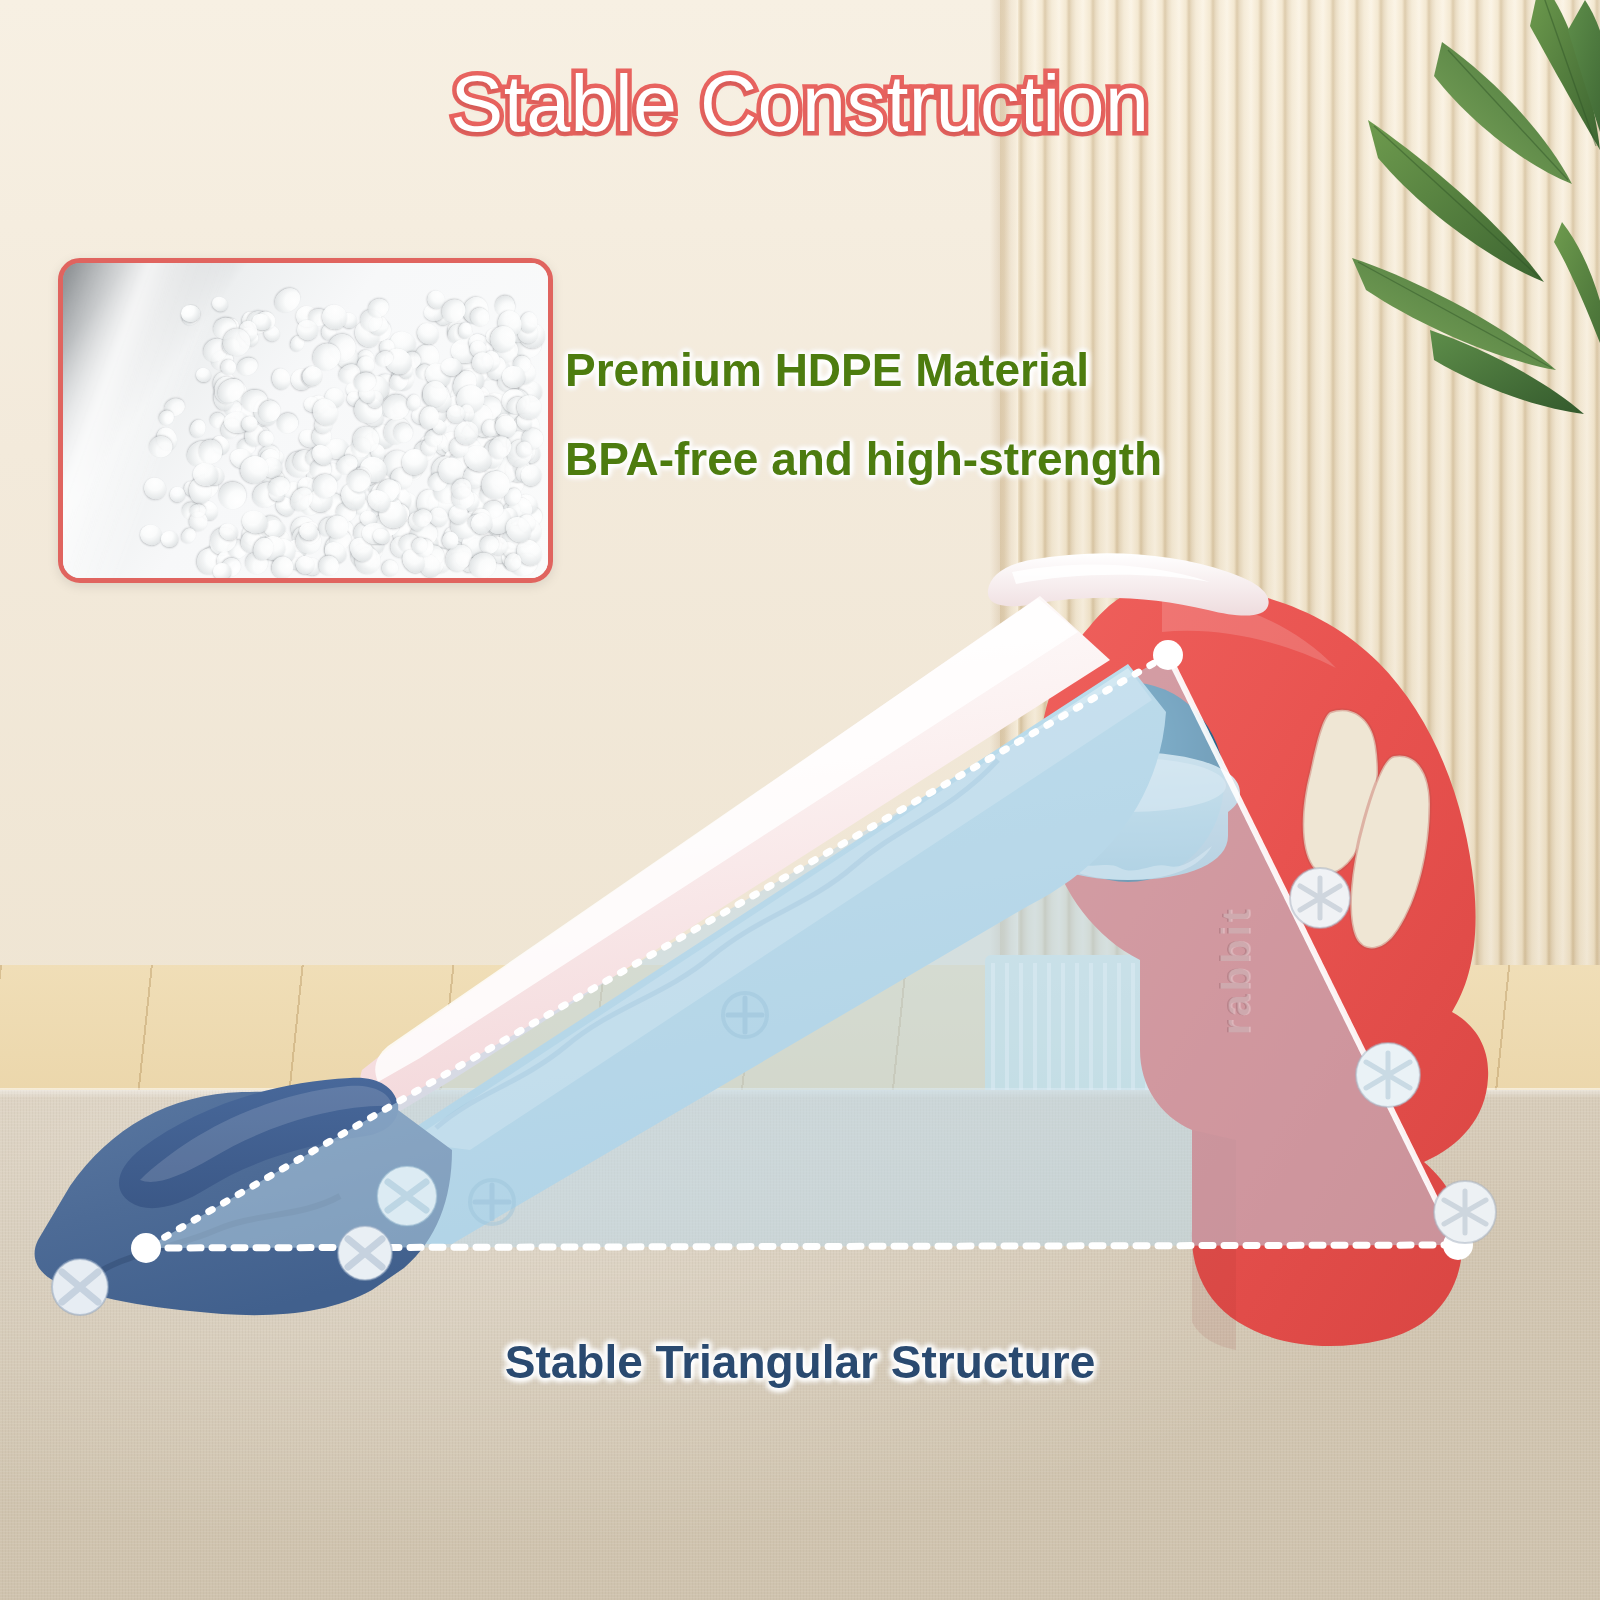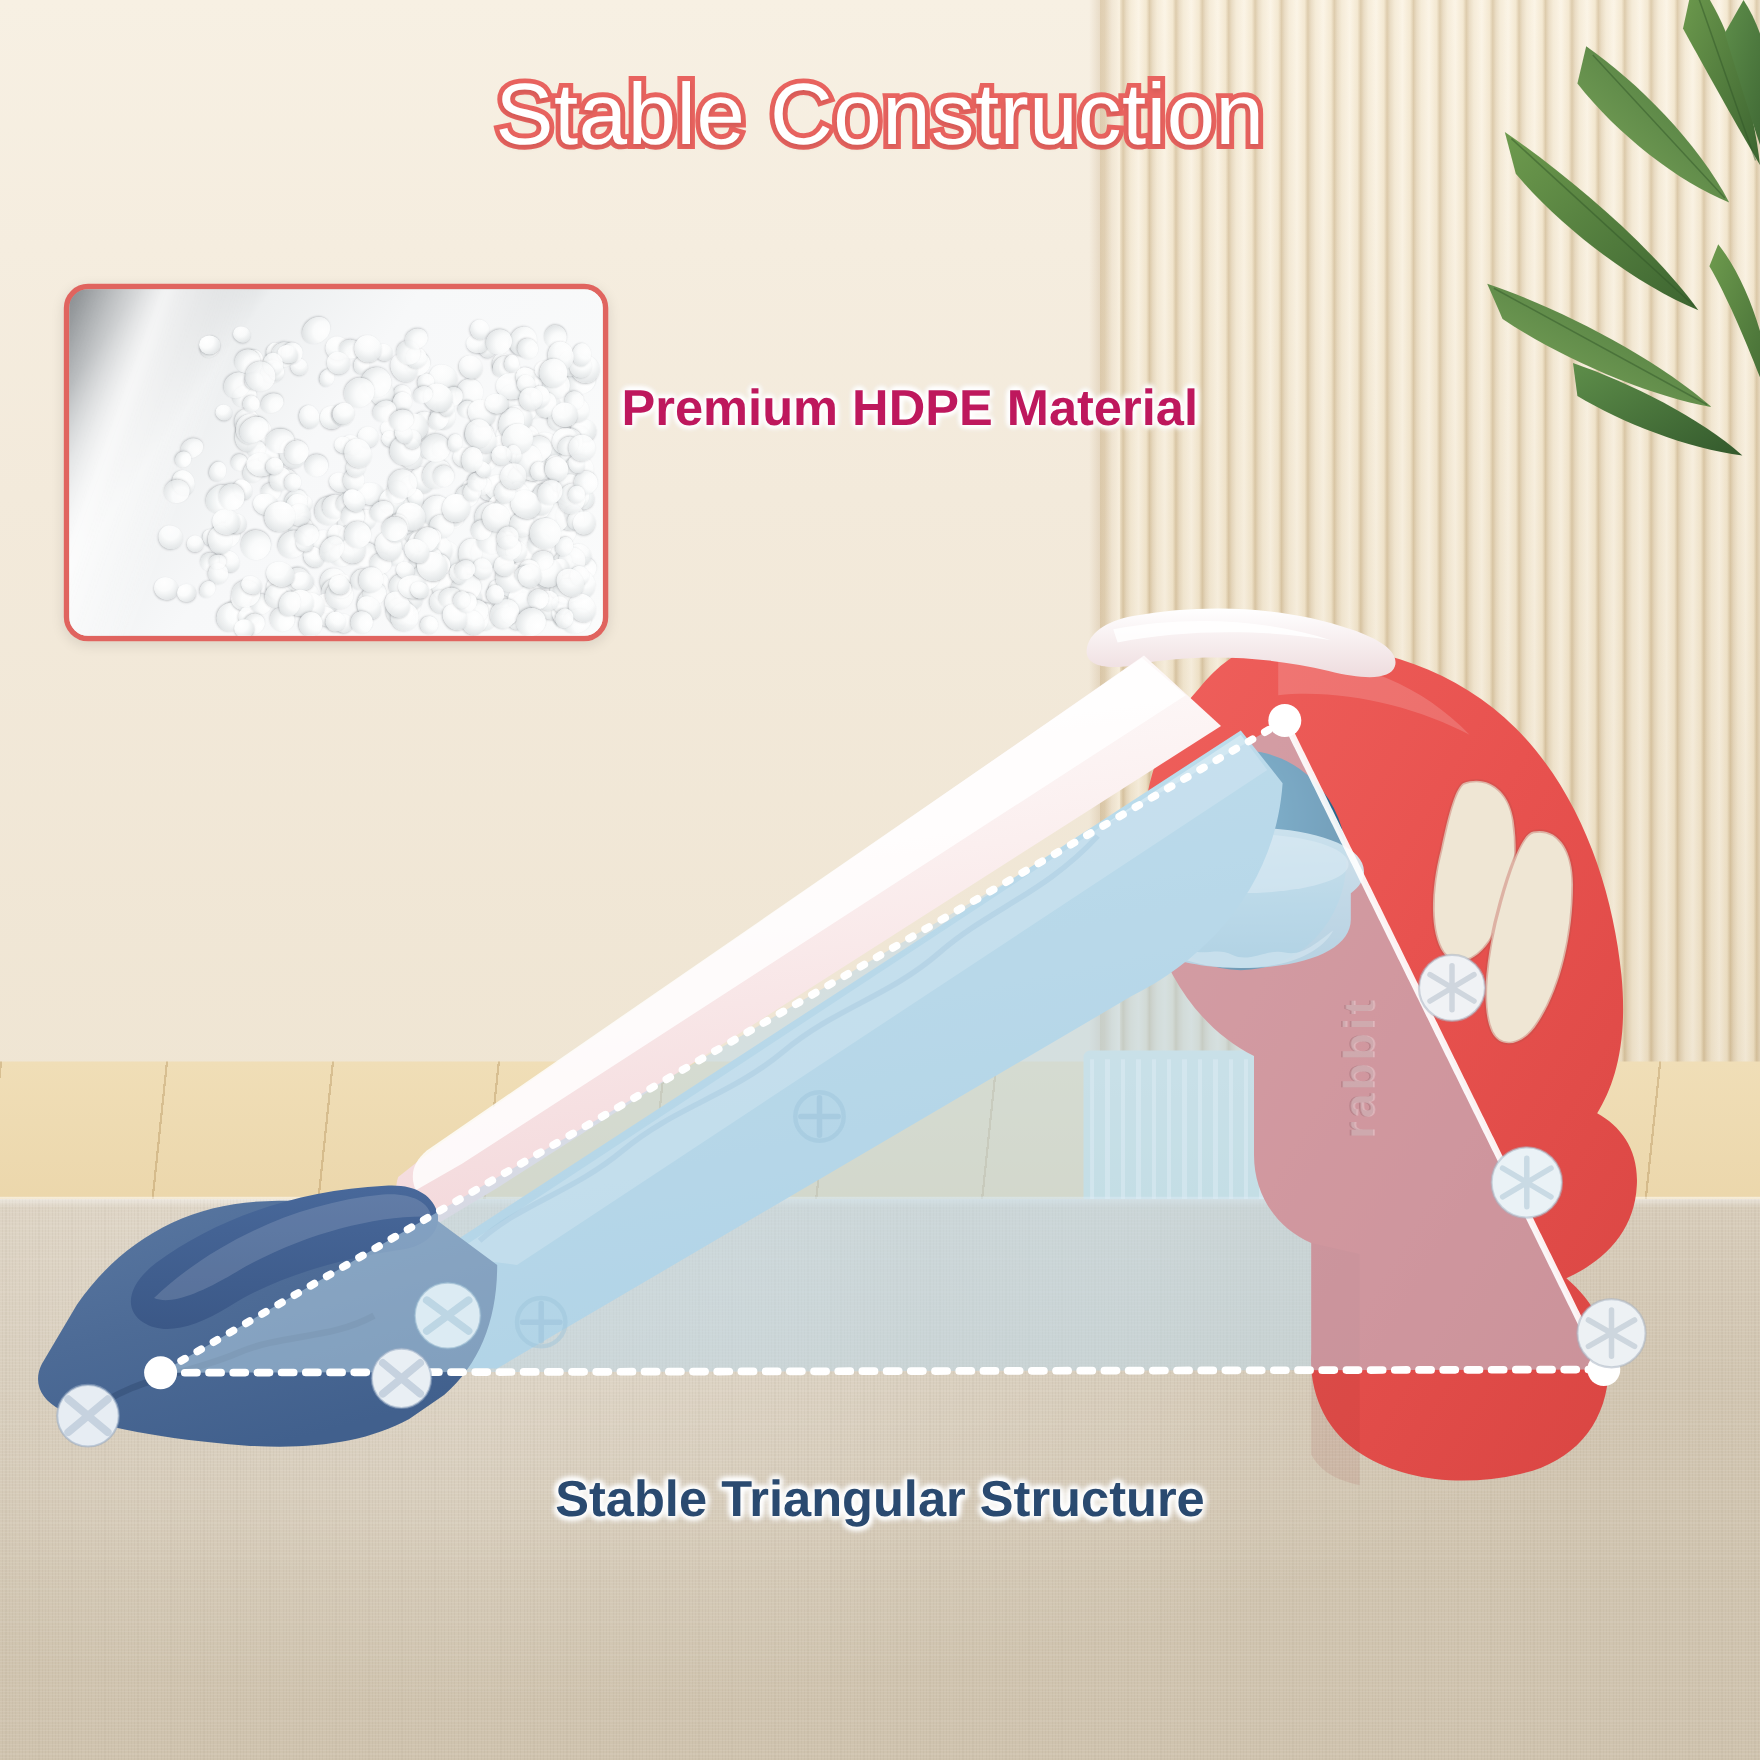--- a/index.html
+++ b/index.html
@@ -96,21 +96,21 @@
   .title{
     position:absolute; left:0; top:58px; width:1600px; text-align:center;
     font-size:79px; font-weight:400; letter-spacing:.5px;
     color:#ffffff;
     -webkit-text-stroke:9px #E8635F;
     paint-order:stroke fill;
     text-shadow:0 3px 5px rgba(0,0,0,.10);
   }
   .feat{
     position:absolute; left:565px;
-    font-size:46px; font-weight:700; color:#be185d;
+    font-size:46px; font-weight:700; color:#4d7c0f;
     text-shadow:
        0 0 8px #fff, 0 0 8px #fff, 0 0 6px #fff,
        2px 0 5px #fff, -2px 0 5px #fff, 0 2px 5px #fff, 0 -2px 5px #fff;
   }
   .feat-1{ top:343px; }
   .feat-2{ top:432px; }
   .caption{
     position:absolute; left:0; top:1335px; width:1600px; text-align:center;
     font-size:46px; font-weight:700; color:#2A4A70;
     text-shadow:
@@ -819,15 +819,16 @@
         <circle cx="407" cy="1196" r="30" fill="#DCEBF3" stroke="rgba(140,175,200,.55)" stroke-width="2"></circle>
         <path d="M388,1182 L426,1210 M426,1182 L388,1210" stroke="#BDD6E4" stroke-width="7" stroke-linecap="round"></path>
       </g>
     </g>
   </svg>
 
   <div class="brand">rabbit</div>
 
   <div class="title">Stable Construction</div>
   <div class="feat feat-1">Premium HDPE Material</div>
+  <div class="feat feat-2">BPA-free and high-strength</div>
   <div class="caption">Stable Triangular Structure</div>
 
 </div>
 
 </body></html>

